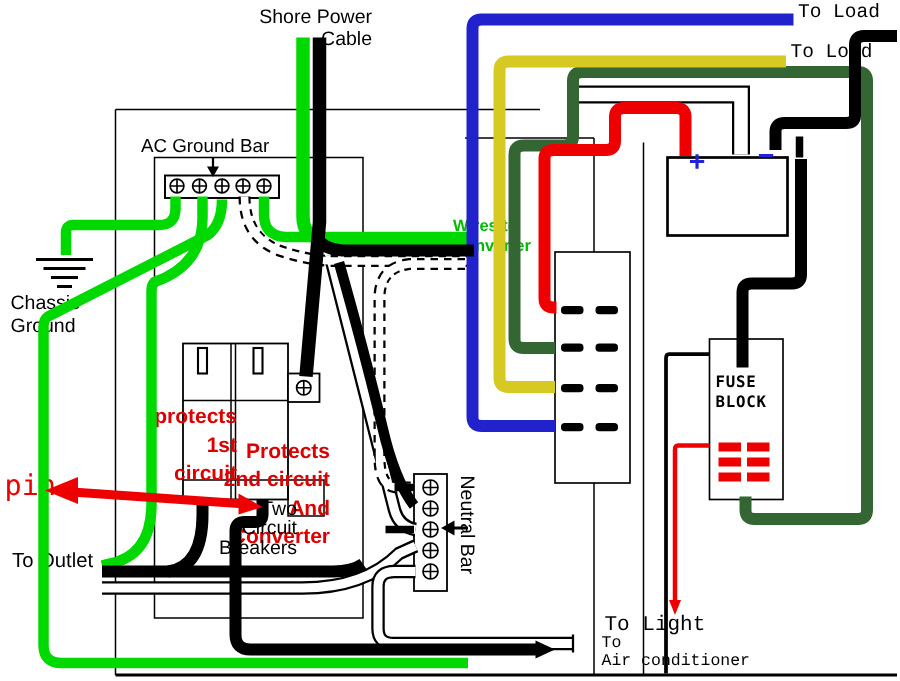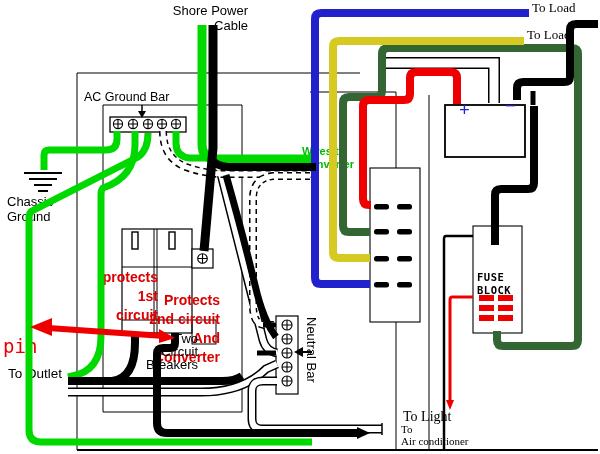--- a/index.html
+++ b/index.html
@@ -3,22 +3,22 @@
 <meta charset="utf-8">
 <style>
   html,body{margin:0;padding:0;background:#fff;}
   #stage{position:relative;width:600px;height:454px;background:#fff;overflow:hidden;
          font-family:"Liberation Sans",sans-serif;}
   svg{position:absolute;left:0;top:0;}
   #base-svg{z-index:1;}
   #wire-svg{z-index:3;pointer-events:none;}
   .lbl{position:absolute;z-index:2;white-space:pre-line;color:#000;line-height:1.15;}
   .sans{font-family:"Liberation Sans",sans-serif;}
-  .serif{font-family:Liberation Serif, serif;}
-  .mono{font-family:"DejaVu Sans Mono",monospace;margin-top:22px;}
+  .serif{font-family:Liberation Mono, monospace;}
+  .mono{font-family:"DejaVu Sans Mono",monospace;}
   .center{text-align:right;}
   .red-note{color:#dd0000;font-weight:bold;font-size:14px;line-height:1.35;}
   .rot{transform:rotate(90deg);transform-origin:0 0;}
 </style>
 </head>
 <body>
 
 <div id="stage">
 
   <svg id="base-svg" width="600" height="454" viewBox="0 0 600 454">
@@ -114,21 +114,21 @@
       </g>
     </g>
 
     <rect x="445" y="105" width="80" height="52" fill="#fff" stroke="#000" stroke-width="1.8"></rect>
   </svg>
 
   <div class="lbl sans center" style="left:170px;top:4px;width:78px;font-size:13px;">Shore Power
 Cable</div>
   <div class="lbl serif" style="left:532px;top:1px;font-size:13px;">To Load</div>
   <div class="lbl serif" style="left:527px;top:28px;font-size:13px;">To Load</div>
-  <div class="lbl sans" style="left:84px;top:90px;font-size:12.5px;">AC Ground Bar</div>
+  <div class="lbl sans" style="left:94px;top:90px;font-size:12.5px;">AC Ground Bar</div>
   <div class="lbl sans" style="left:7px;top:195px;font-size:13px;">Chassis
 Ground</div>
   <div class="lbl sans" style="left:302px;top:145px;font-size:11px;color:#00bb00;font-weight:bold;">Wires to
 Converter</div>
   <div class="lbl mono" style="left:3px;top:314px;font-size:19px;color:#ee0000;">pin</div>
   <div class="lbl sans" style="left:8px;top:366px;font-size:13.5px;">To Outlet</div>
   <div class="lbl center red-note" style="left:100px;top:268px;width:58px;">protects
 1st circuit</div>
   <div class="lbl center red-note" style="left:128px;top:291px;width:92px;">Protects
 2nd circuit

